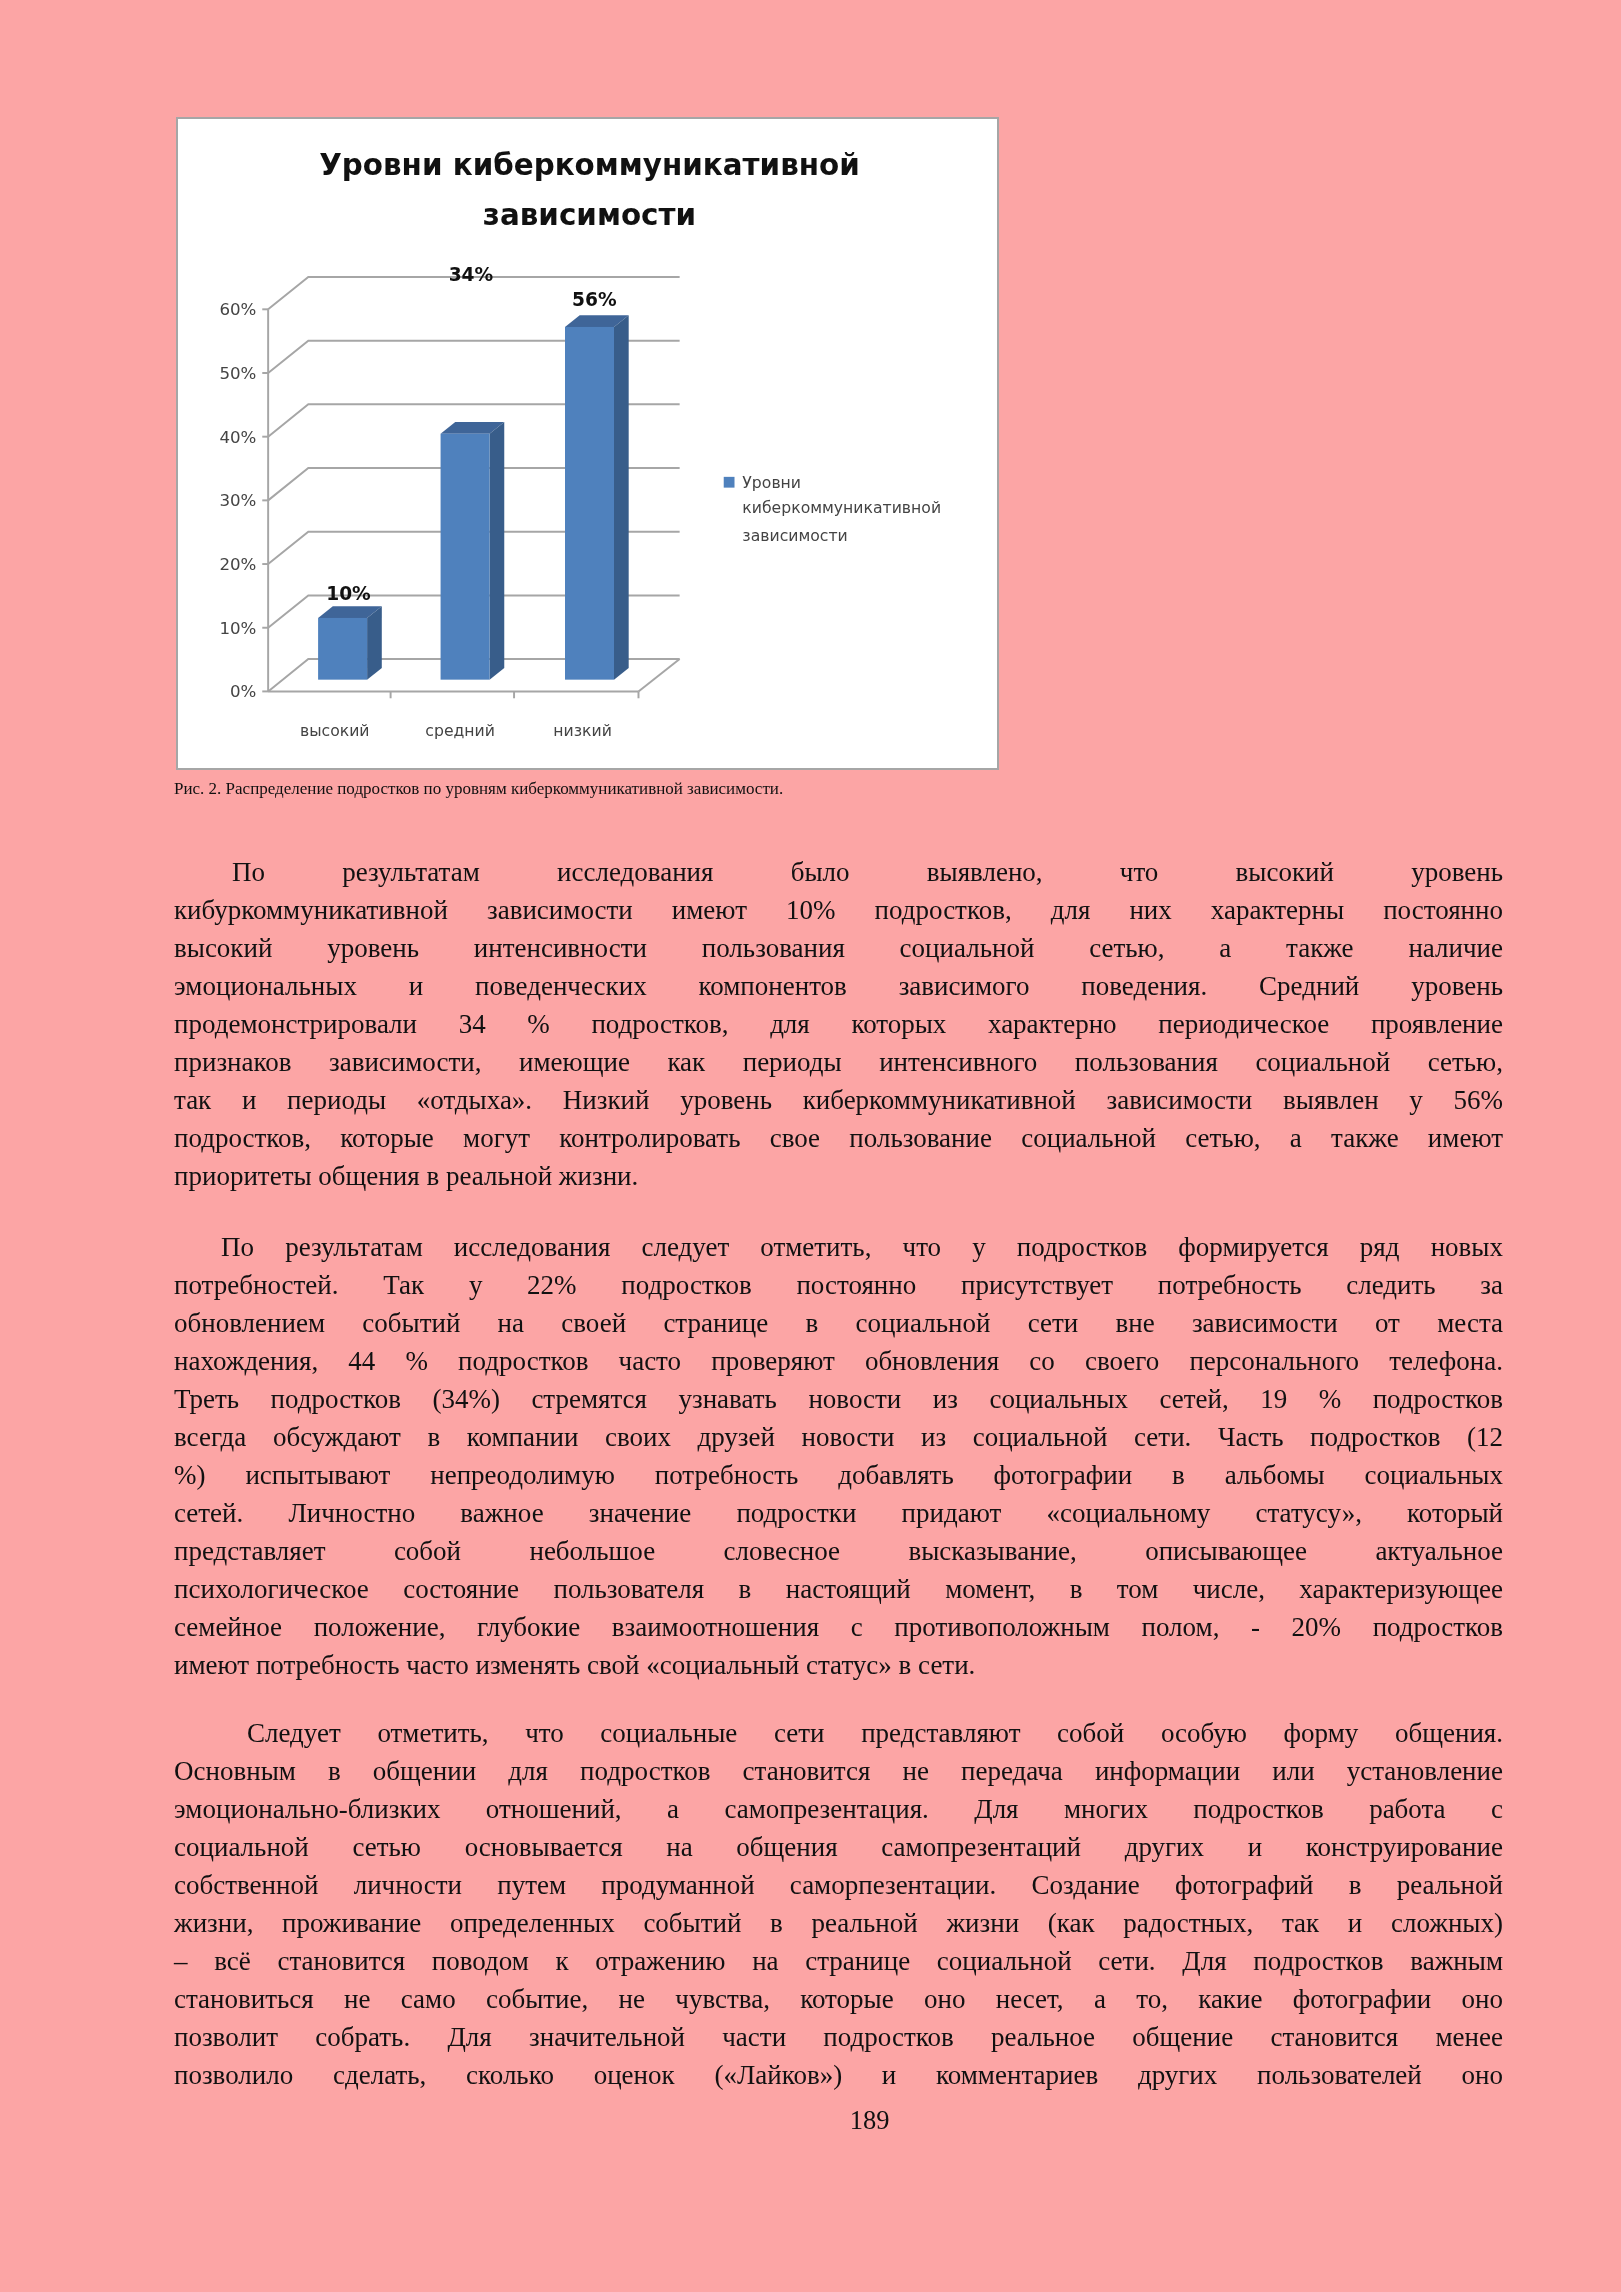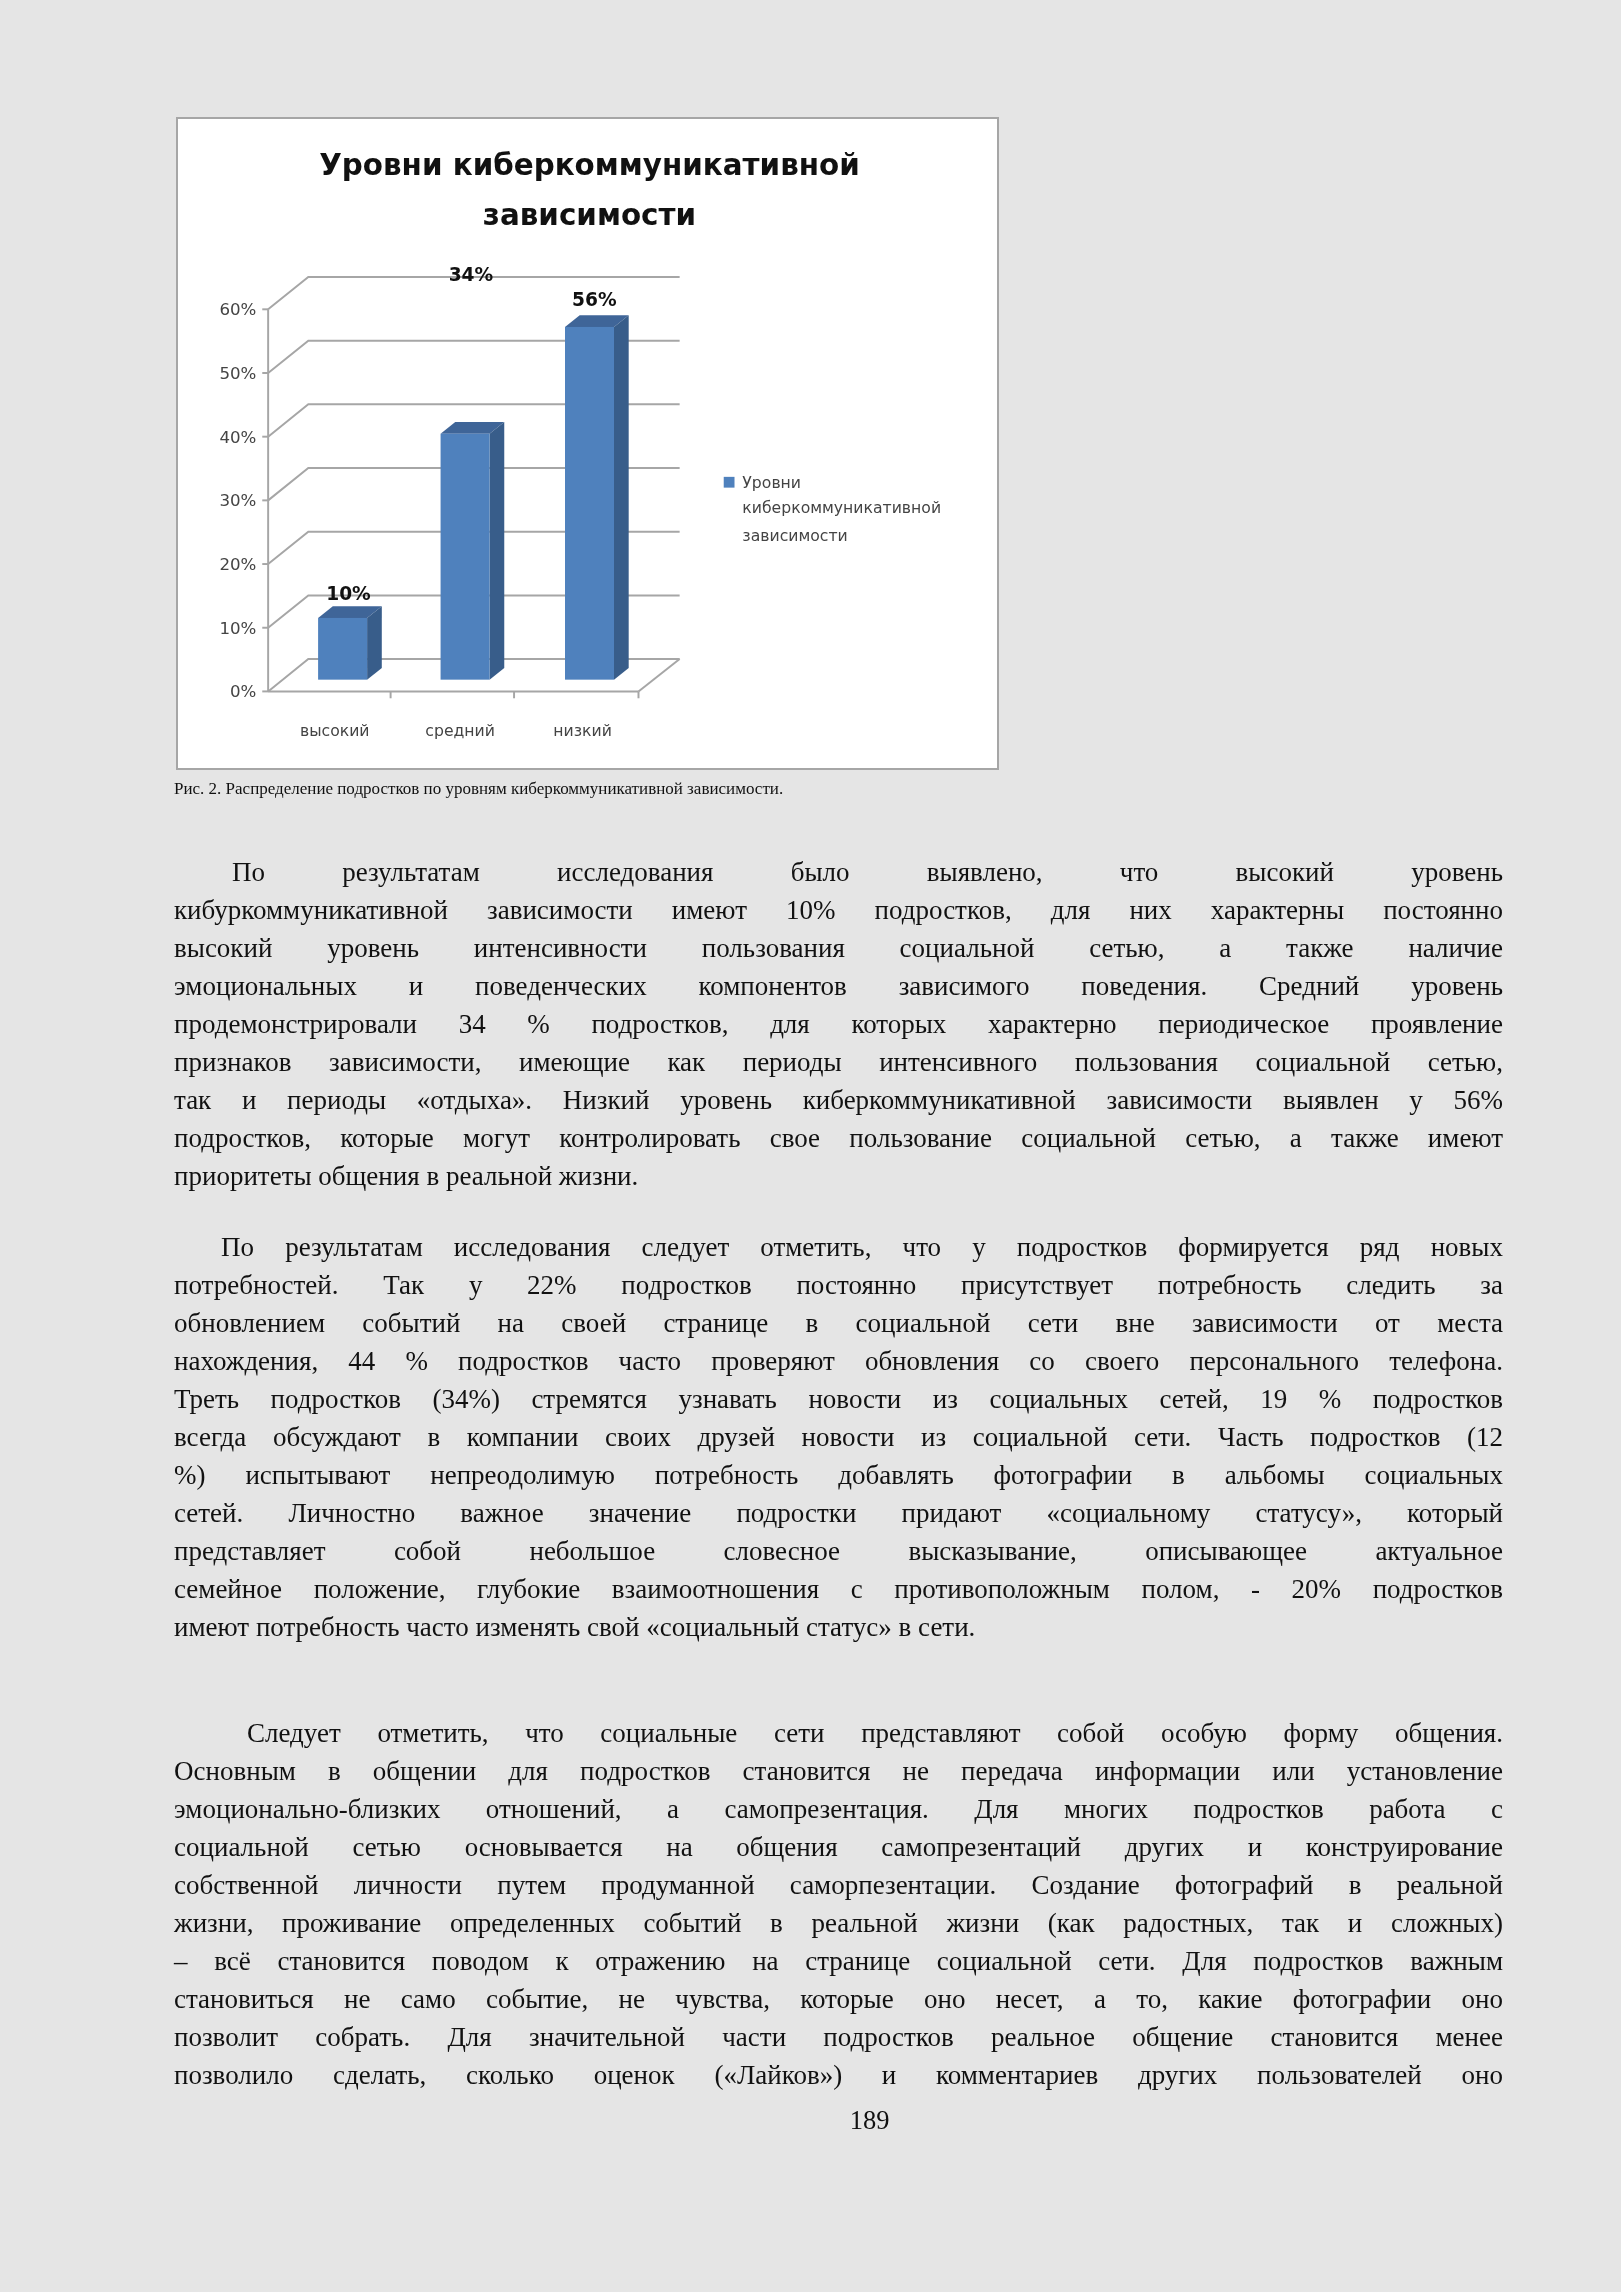--- a/index.html
+++ b/index.html
@@ -1,17 +1,17 @@
 <!DOCTYPE html>
 <html><head>
 <meta charset="utf-8">
 <style>
   html, body { margin: 0; padding: 0; background: #ffffff; }
   body { width: 1621px; height: 2293px; position: relative; overflow: hidden; }
-  .page { position: absolute; left: 0; top: 0; width: 1621px; height: 2293px; background: #e5e5e5; }
+  .page { position: absolute; left: 0; top: 0; width: 1621px; height: 2293px; background: #fca5a5; }
   .chart-frame { position: absolute; left: 176px; top: 117px; width: 823px; height: 653px; border: 2px solid #a6a6a6; background: #fff; box-sizing: border-box; }
   .chart-svg { position: absolute; left: 0; top: 0; }
   .caption { position: absolute; left: 174px; top: 779px; font-family: "Liberation Serif", serif; font-size: 17px; color: #111; white-space: nowrap; }
   .para { position: absolute; left: 174px; width: 1329px; font-family: "Liberation Serif", serif; font-size: 27px; line-height: 38px; color: #111; text-align: justify; }
   .line { display: block; text-align: justify; text-align-last: justify; height: 38px; white-space: nowrap; overflow: visible; }
   .line.last { text-align-last: left; }
   .page-number { position: absolute; left: 0; width: 1621px; top: 2105px; text-align: center; font-family: "Liberation Serif", serif; font-size: 26.5px; color: #111; margin-left: 59px; }
   .p1 { top: 853px; }
   .p2 { top: 1228px; }
   .p3 { top: 1714px; }
@@ -120,20 +120,21 @@
   <div class="para p2">
     <span class="line" style="padding-left:47px">По результатам исследования следует отметить, что у подростков формируется ряд новых</span>
     <span class="line">потребностей. Так у 22% подростков постоянно присутствует потребность следить за</span>
     <span class="line">обновлением событий на своей странице в социальной сети вне зависимости от места</span>
     <span class="line">нахождения, 44 % подростков часто проверяют обновления со своего персонального телефона.</span>
     <span class="line">Треть подростков (34%) стремятся узнавать новости из социальных сетей, 19 % подростков</span>
     <span class="line">всегда обсуждают в компании своих друзей новости из социальной сети. Часть подростков (12</span>
     <span class="line">%) испытывают непреодолимую потребность добавлять фотографии в альбомы социальных</span>
     <span class="line">сетей. Личностно важное значение подростки придают «социальному статусу», который</span>
     <span class="line">представляет собой небольшое словесное высказывание, описывающее актуальное</span>
+    <span class="line">психологическое состояние пользователя в настоящий момент, в том числе, характеризующее</span>
     <span class="line">семейное положение, глубокие взаимоотношения с противоположным полом, - 20% подростков</span>
     <span class="line last">имеют потребность часто изменять свой «социальный статус» в сети.</span>
   </div>
 
   <div class="para p3">
     <span class="line" style="padding-left:73px">Следует отметить, что социальные сети представляют собой особую форму общения.</span>
     <span class="line">Основным в общении для подростков становится не передача информации или установление</span>
     <span class="line">эмоционально-близких отношений, а самопрезентация. Для многих подростков работа с</span>
     <span class="line">социальной сетью основывается на общения самопрезентаций других и конструирование</span>
     <span class="line">собственной личности путем продуманной саморпезентации. Создание фотографий в реальной</span>

